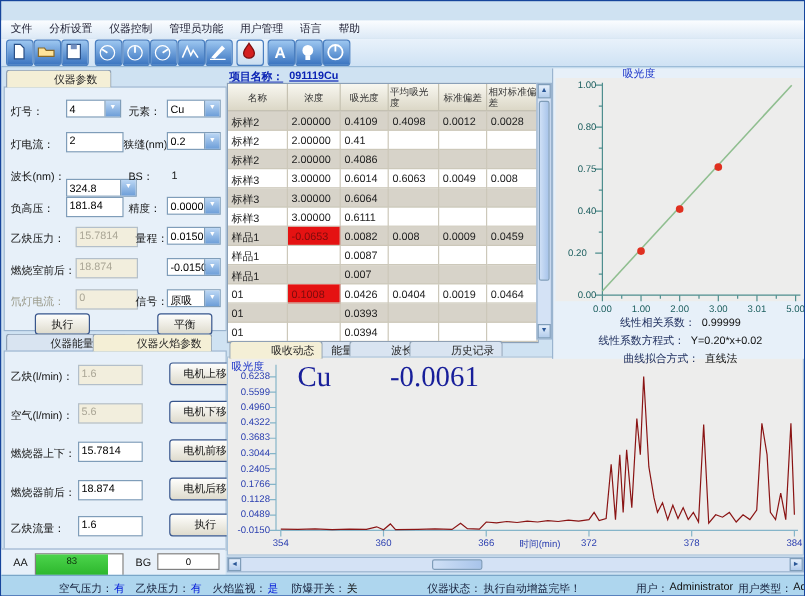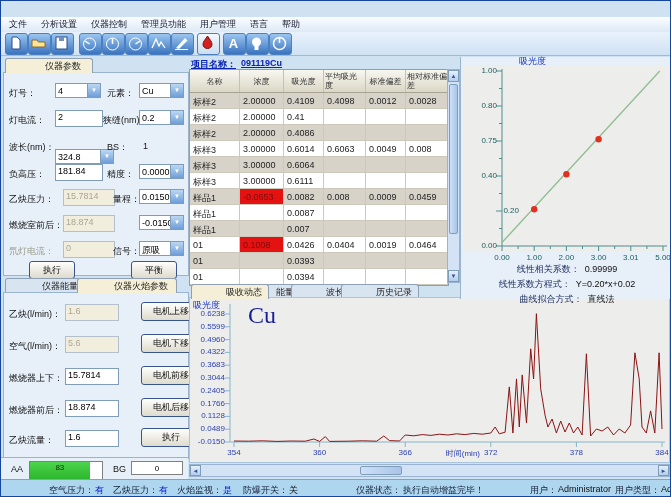--- a/index.html
+++ b/index.html
@@ -385,21 +385,22 @@
   </div>
 
   <div class="tab on" style="left:190px;top:283px;width:48px">吸收动态</div>
   <div class="tab off" style="left:240px;top:283px;width:48px">能量动态</div>
   <div class="tab off" style="left:290px;top:283px;width:48px">波长扫描</div>
   <div class="tab off" style="left:340px;top:283px;width:48px">历史记录</div>
 
   <div id="spec-area">
     <span class="ylab" style="left:3px;top:1px">吸光度</span>
     <span class="bigel" style="left:58px;top:4px">Cu</span>
-    <span class="tick" style="left:230px;top:150px;width:60px;text-align:right">时间(min)</span>
+    <span class="bigel" style="left:135px;top:4px">-0.0061</span>
+    <span class="tick" style="left:230px;top:150px;width:60px;text-align:center">时间(min)</span>
     <svg id="spec-svg" width="479" height="164" viewBox="0 0 479 164">
         <line x1="40" y1="6" x2="40" y2="144" class="ax"></line>
         <line x1="40" y1="144" x2="475" y2="144" class="ax"></line>
         <line x1="35" y1="16" x2="40" y2="16" class="ax"></line>
         <line x1="35" y1="28.8" x2="40" y2="28.8" class="ax"></line>
         <line x1="35" y1="41.6" x2="40" y2="41.6" class="ax"></line>
         <line x1="35" y1="54.400000000000006" x2="40" y2="54.400000000000006" class="ax"></line>
         <line x1="35" y1="67.2" x2="40" y2="67.2" class="ax"></line>
         <line x1="35" y1="80" x2="40" y2="80" class="ax"></line>
         <line x1="35" y1="92.80000000000001" x2="40" y2="92.80000000000001" class="ax"></line>
@@ -460,21 +461,21 @@
       <span>线性相关系数：</span><b>0.99999</b>
     </div>
     <div class="statline" style="left:0;top:221px;width:212px;text-align:center">
       <span>线性系数方程式：</span><b>Y=0.20*x+0.02</b>
     </div>
     <div class="statline" style="left:0;top:236px;width:212px;text-align:center">
       <span>曲线拟合方式：</span><b>直线法</b>
     </div>
   <span class="tick ctick" style="left: 0px; top: 184px; width: 36px; text-align: right;">0.00</span>
       <span class="tick ctick" style="left: 25px; top: 196px; width: 32px; text-align: center;">0.00</span>
-      <span class="tick ctick" style="left: 0px; top: 149px; width: 28px; text-align: right; padding-left: 30px;">0.20</span>
+      <span class="tick ctick" style="left: 0px; top: 149px; width: 28px; text-align: right;">0.20</span>
       <span class="tick ctick" style="left: 57.2px; top: 196px; width: 32px; text-align: center;">1.00</span>
       <span class="tick ctick" style="left: 0px; top: 114px; width: 36px; text-align: right;">0.40</span>
       <span class="tick ctick" style="left: 89.4px; top: 196px; width: 32px; text-align: center;">2.00</span>
       <span class="tick ctick" style="left: 0px; top: 79px; width: 36px; text-align: right;">0.75</span>
       <span class="tick ctick" style="left: 121.6px; top: 196px; width: 32px; text-align: center;">3.00</span>
       <span class="tick ctick" style="left: 0px; top: 44px; width: 36px; text-align: right;">0.80</span>
       <span class="tick ctick" style="left: 153.8px; top: 196px; width: 32px; text-align: center;">3.01</span>
       <span class="tick ctick" style="left: 0px; top: 9px; width: 36px; text-align: right;">1.00</span>
       <span class="tick ctick" style="left: 186px; top: 196px; width: 32px; text-align: center;">5.00</span>
     </div>

